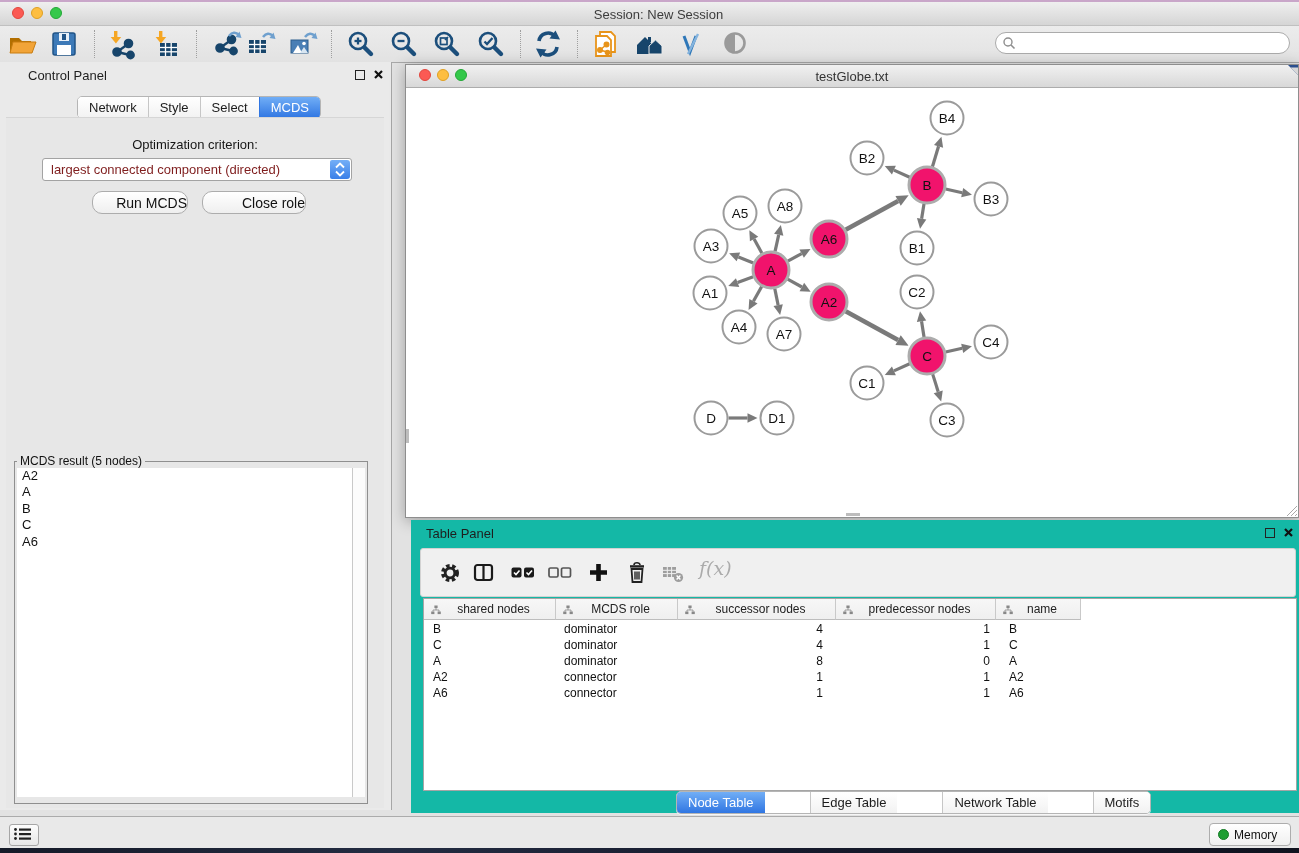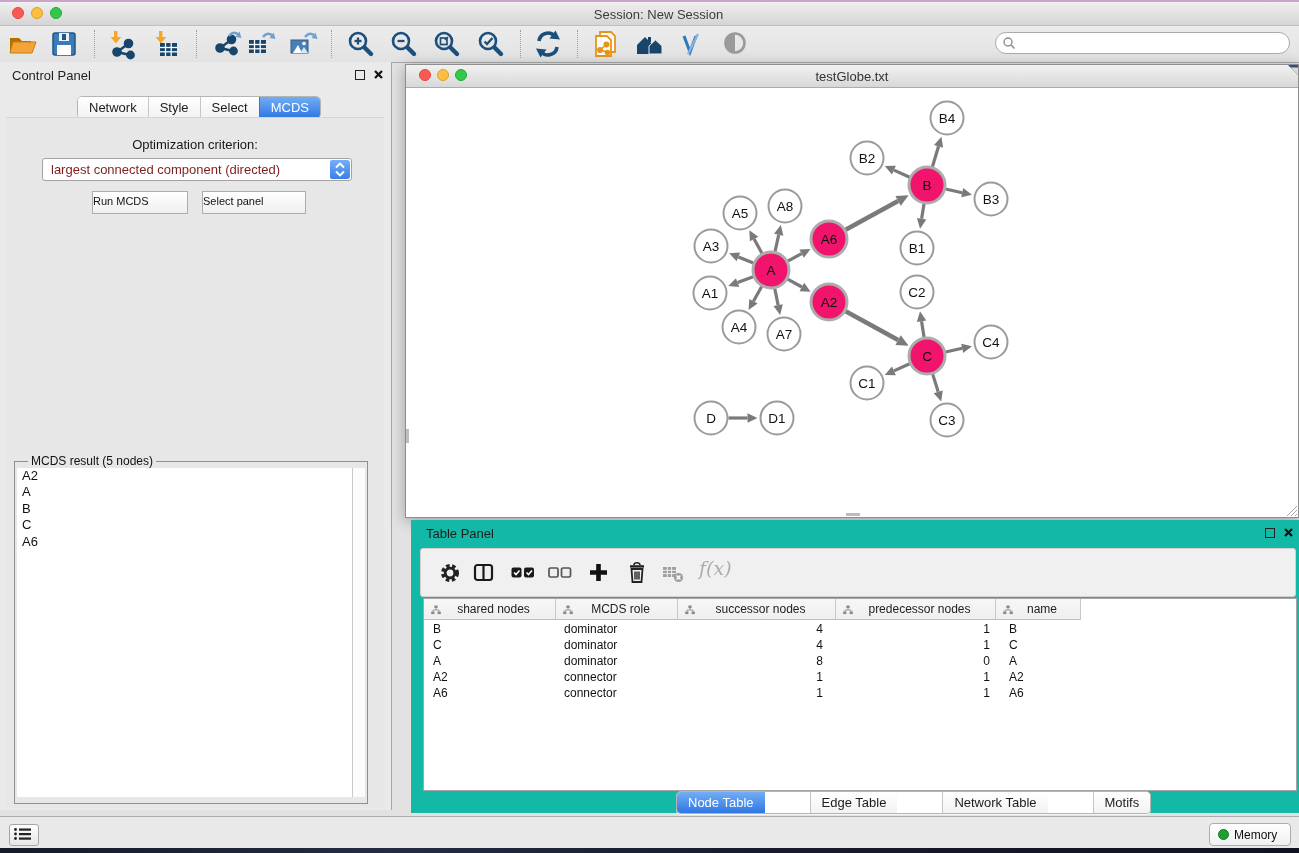--- a/index.html
+++ b/index.html
@@ -11,37 +11,37 @@
   .title-text{position:absolute;top:5px;left:0;width:100%;text-align:center;font-size:13px;color:#3C3C3C;margin-left:9px;}
   .toolbar{left:0;top:26px;width:1299px;height:36px;background:linear-gradient(#ECECEC,#E2E2E2);border-bottom:1px solid #A8A8A8;}
   .tbico{position:absolute;top:2px;width:32px;height:32px;}
   .tbsep{position:absolute;top:4px;width:0;height:28px;border-left:1px dotted #9F9F9F;}
   .search{position:absolute;left:995px;top:6px;width:293px;height:20px;background:#fff;border:1px solid #ABABAB;border-radius:11px;}
   .search svg{position:absolute;left:6px;top:3px;}
   .xicon{position:absolute;}
   
   .cpanel{left:0;top:62px;width:391px;height:748px;background:#EAEAEA;border-right:1px solid #A6A6A6;}
   .phead{position:absolute;left:0;top:0;width:100%;height:26px;}
-  .phead .ptitle{position:absolute;left:12px;top:6px;font-size:13px;color:#1E1E1E;}
+  .phead .ptitle{position:absolute;left:28px;top:6px;font-size:13px;color:#1E1E1E;}
   .float-box{position:absolute;top:8px;width:8px;height:8px;border:1.4px solid #222;}
   
   .segbar{position:absolute;display:flex;height:21px;border:1px solid #B5B5B5;border-radius:5px;background:#fff;overflow:hidden;box-shadow:0 1px 0 rgba(255,255,255,.7);}
   .seg{display:flex;align-items:center;justify-content:center;font-size:13px;color:#1C1C1C;padding:0 11px;border-left:1px solid #C6C6C6;background:linear-gradient(#FFFFFF,#F2F2F2);}
   .seg:first-child{border-left:none;}
   .seg.active{background:linear-gradient(#71AEF6,#3076E2);color:#fff;border-left-color:#3076E2;}
   .cp-content{position:absolute;left:6px;top:55px;width:378px;height:690px;background:#E7E7E7;border-top:1px solid #D6D6D6;}
   .opt-label{position:absolute;left:0;top:19px;width:100%;text-align:center;font-size:13px;color:#161616;}
   .dropdown{position:absolute;left:36px;top:40px;width:308px;height:21px;background:#fff;border:1px solid #A3A3A3;border-radius:3px;}
   .dropdown .dtext{position:absolute;left:8px;top:3px;font-size:13px;color:#7f1d1d;}
   .dstep{position:absolute;right:1px;top:1px;width:20px;height:19px;border-radius:2px 3px 3px 2px;background:linear-gradient(#74AFF7,#3A7FE8);}
   .dstep svg{position:absolute;left:4px;top:2px;}
-  .btn{position:absolute;height:21px;background:linear-gradient(#FFFFFF,#EFEFEF);border:1px solid #ADADAD;border-radius:0;font-size:11px;color:#111;text-align:left;}
+  .btn{position:absolute;height:21px;background:linear-gradient(#FFFFFF,#EFEFEF);border:1px solid #ADADAD;border-radius:10px;font-size:14px;color:#111;text-align:right;}
   .btn span{position:relative;top:3px;}
   fieldset.mcds{position:absolute;left:8px;top:336px;width:352px;height:348px;border:1px solid #8F8F8F;margin:0;padding:0;}
-  fieldset.mcds legend{font-size:12px;color:#111;padding:0 3px;margin-left:13px;}
+  fieldset.mcds legend{font-size:12px;color:#111;padding:0 3px;margin-left:2px;}
   .mcds-list{position:absolute;left:2px;top:0px;width:335px;height:329px;background:#fff;border-right:1px solid #C9C9C9;}
   .mcds-sb{position:absolute;right:2px;top:0;width:12px;height:329px;background:#FCFCFC;}
   .mcds-item{font-size:13px;color:#111;padding-left:5px;height:16.4px;line-height:16.4px;}
   .netwin{left:405px;top:64px;width:894px;height:454px;background:#fff;border:1px solid #8E8E8E;box-shadow:0 3px 14px rgba(0,0,0,.3);box-sizing:border-box;}
   .nw-titlebar{position:absolute;left:0;top:0;width:100%;height:22px;background:linear-gradient(#F1F1F1,#D8D8D8);border-bottom:1px solid #ACACAC;}
   .nw-title{position:absolute;top:4px;left:0;width:100%;text-align:center;font-size:13px;color:#333;}
   #graph-svg{position:absolute;left:0px;top:23px;}
   .grip{position:absolute;}
   
   .tpanel{left:411px;top:520px;width:894px;height:293px;background:#14b8a6;}
@@ -220,21 +220,21 @@
       <div class="dropdown">
         <div class="dtext">largest connected component (directed)</div>
         <div class="dstep">
           <svg width="12" height="15" viewBox="0 0 12 15">
             <path d="M2 5.5 L6 1.5 L10 5.5" fill="none" stroke="#fff" stroke-width="1.8"></path>
             <path d="M2 9.5 L6 13.5 L10 9.5" fill="none" stroke="#fff" stroke-width="1.8"></path>
           </svg>
         </div>
       </div>
       <div class="btn" style="left:86px;top:73px;width:94px;"><span>Run MCDS</span></div>
-      <div class="btn" style="left:196px;top:73px;width:102px;"><span>Select panel</span></div>
+      <div class="btn" style="left:196px;top:73px;width:102px;"><span>Close role</span></div>
       <fieldset class="mcds">
         <legend>MCDS result (5 nodes)</legend>
         <div class="mcds-list" id="mcds-list">
             <div class="mcds-item">A2</div>
             <div class="mcds-item">A</div>
             <div class="mcds-item">B</div>
             <div class="mcds-item">C</div>
             <div class="mcds-item">A6</div>
           </div>
         <div class="mcds-sb"></div>

